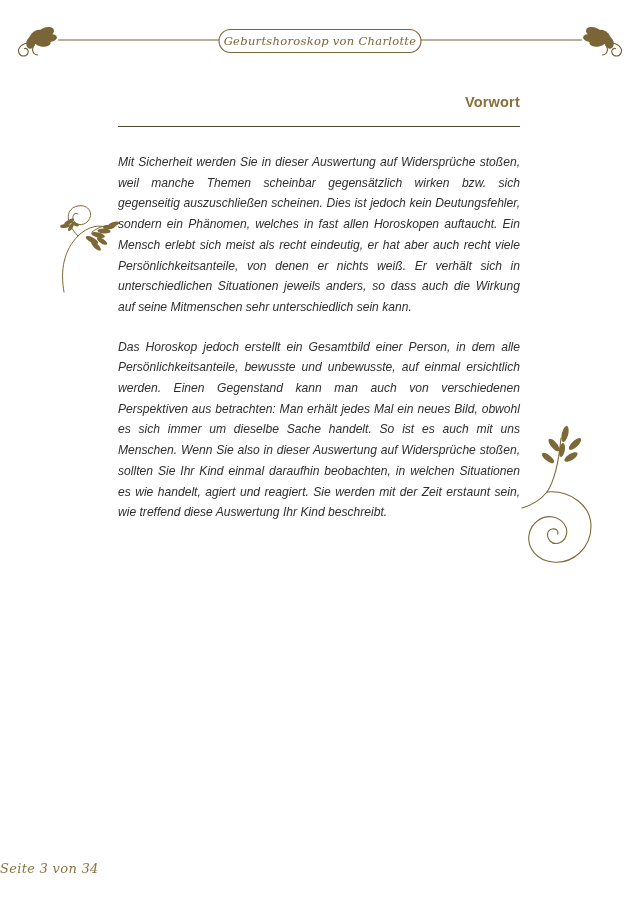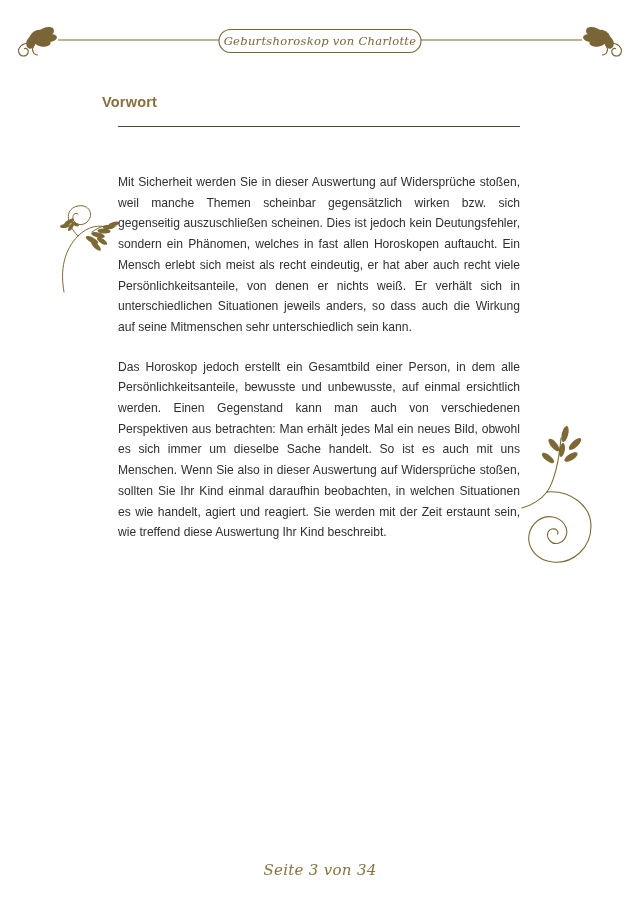--- a/index.html
+++ b/index.html
@@ -45,45 +45,46 @@
     font-style: italic;
     font-size: 11.5px;
     letter-spacing: 0.3px;
     color: #7a6537;
     white-space: nowrap;
   }
 
   
   .section-heading {
     position: absolute;
-    left: 102px;
+    left: 118px;
     top: 94px;
     width: 402px;
-    text-align: left;
+    text-align: right;
     font-family: "Liberation Sans", sans-serif;
     font-weight: bold;
     font-size: 14.5px;
     color: #8a6f3d;
     letter-spacing: 0.2px;
   }
   .heading-rule {
     position: absolute;
     left: 118px;
     top: 126px;
     width: 402px;
     height: 1px;
     background: #4d4733;
   }
 
   
   .content-column {
     position: absolute;
     left: 118px;
-    top: 172px;
+    top: 152px;
     width: 402px;
+    font-style: italic;
   }
   .body-paragraph {
     font-family: "Liberation Sans", sans-serif;
     font-size: 12.1px;
     line-height: 20.7px;
     color: #2f2f2f;
     text-align: justify;
     margin: 0 0 19px 0;
     hyphens: auto;
     -webkit-hyphens: auto;
@@ -112,24 +113,24 @@
     width: 100%;
     height: 100%;
   }
 
   
   .page-footer {
     position: absolute;
     left: 0;
     top: 861px;
     width: 640px;
-    text-align: center;
+    text-align: left;
     font-family: "DejaVu Serif", serif;
     font-style: italic;
-    font-size: 15px;
+    font-size: 13px;
     color: #8a7340;
     letter-spacing: 0.3px;
   }
 </style>
 </head>
 <body>
 
 <div class="page-header">
   <svg class="header-ornament-svg" viewBox="0 0 640 80">
     <g stroke="#7a6537" fill="none" stroke-width="1.1">

